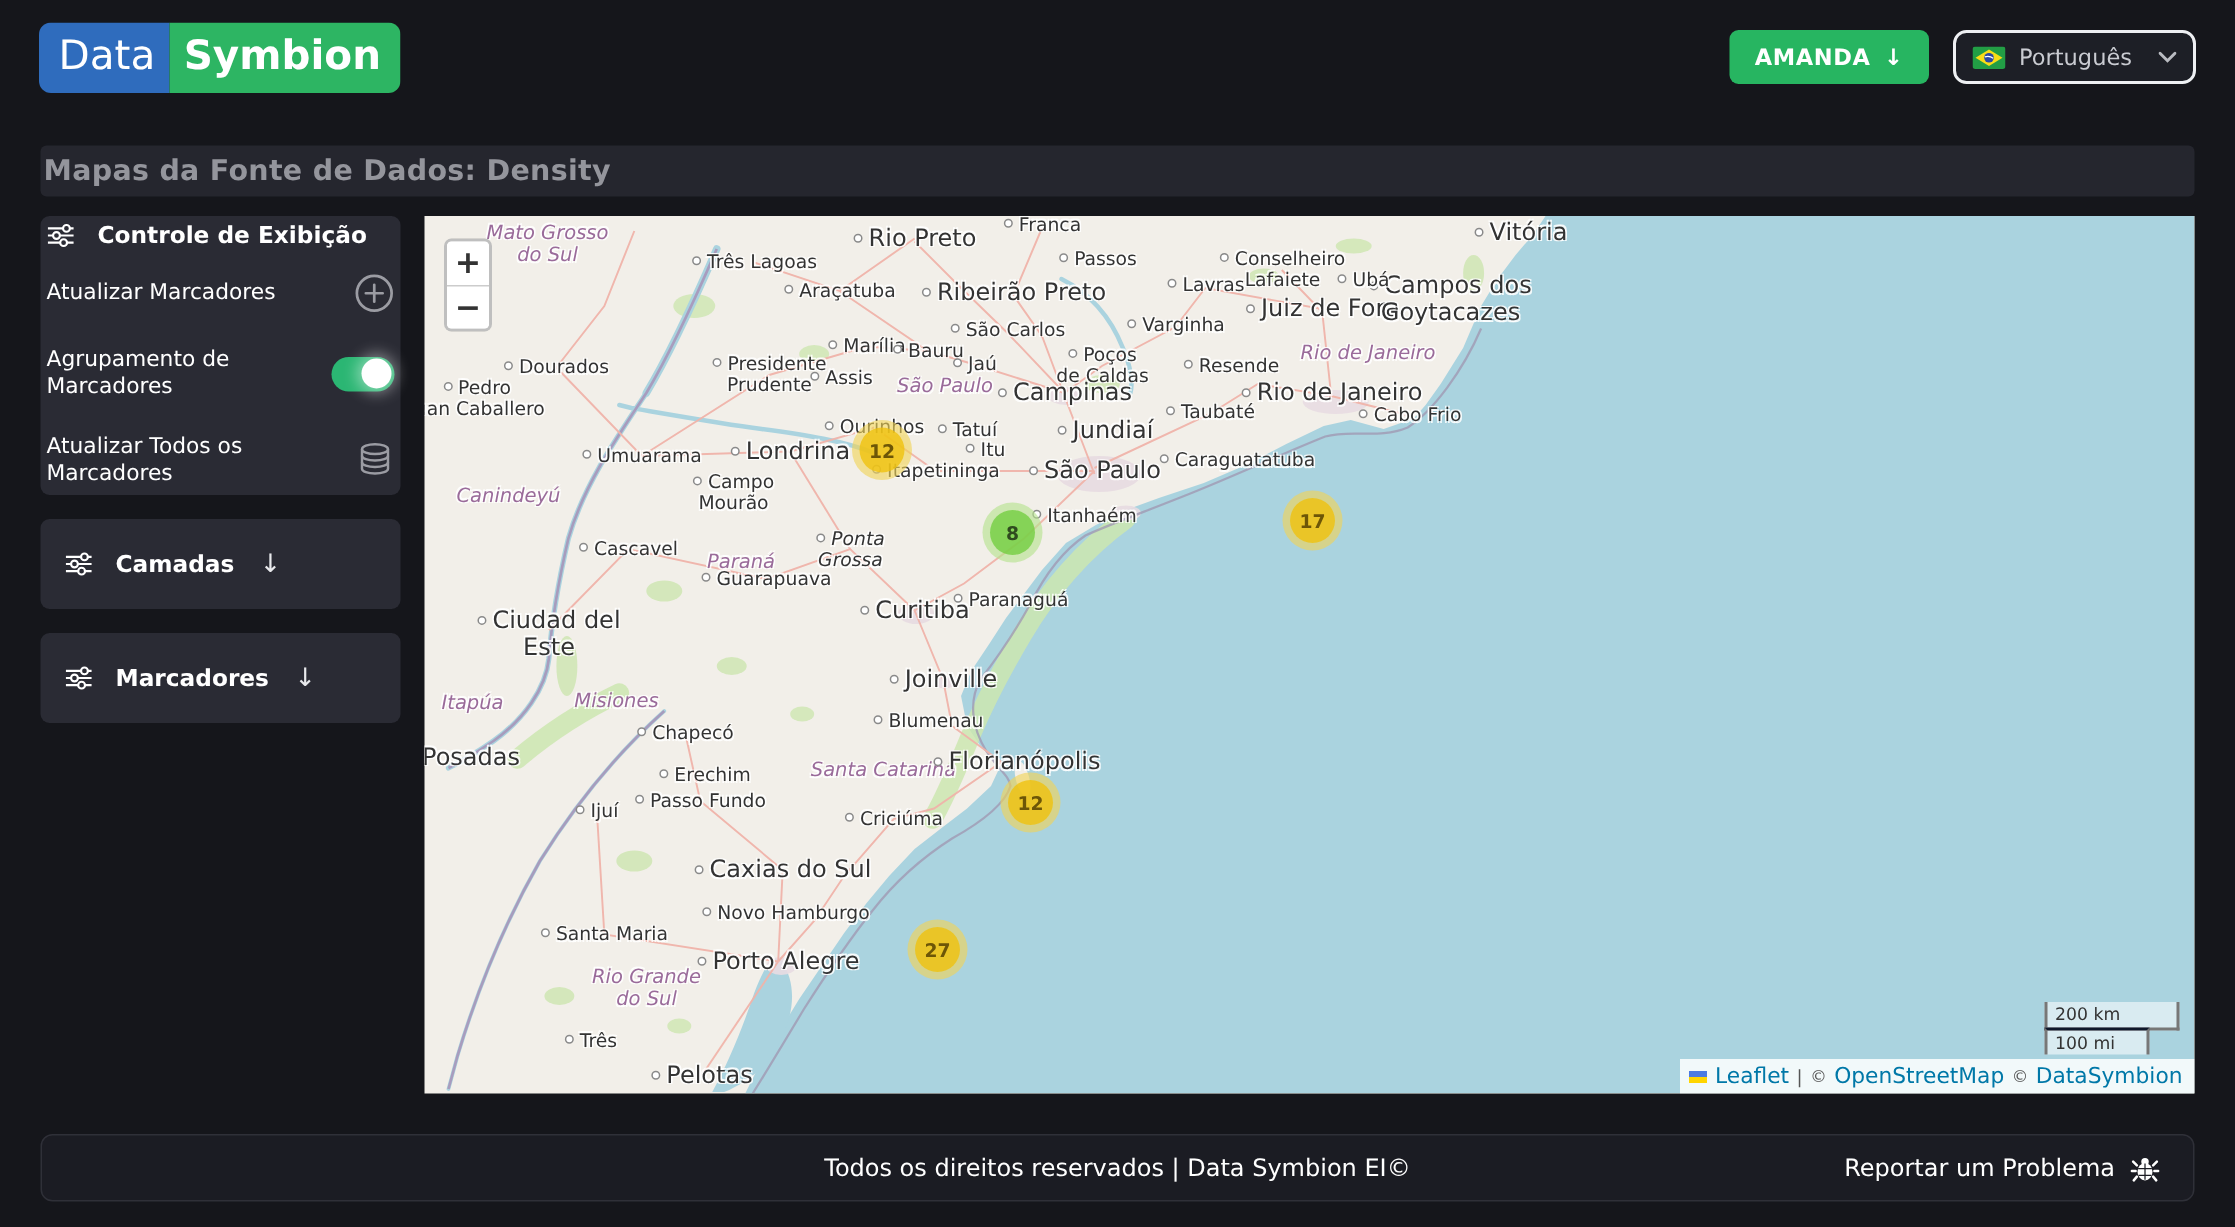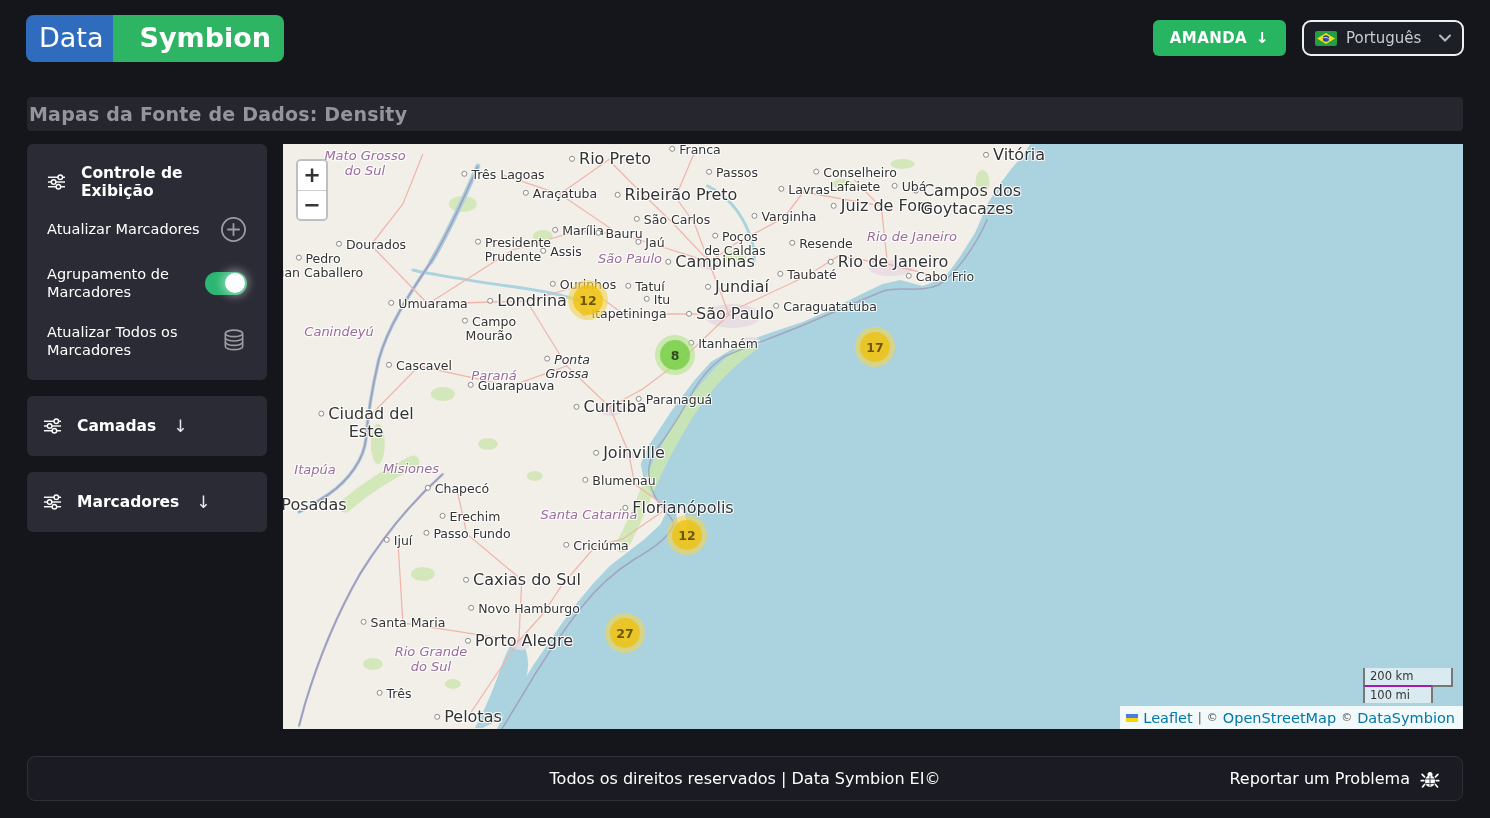--- a/index.html
+++ b/index.html
@@ -12,21 +12,21 @@
     position:relative;
   }
 
   
   .app-header {
     height:76px; padding:0 26px;
     display:flex; align-items:center; justify-content:space-between;
   }
   .logo { display:inline-flex; border-radius:8px; overflow:hidden; font-size:27px; cursor:pointer; }
   .logo-data { background:var(--brand-blue); color:#fff; padding:7px 10px 9px 13px; font-weight:400; }
-  .logo-symbion { background:var(--brand-green); color:#fff; padding:7px 13px 9px 26px; font-weight:700; }
+  .logo-symbion { background:var(--brand-green); color:#fff; padding:7px 13px 9px 9px; font-weight:700; }
   .header-right { display:flex; align-items:center; gap:16px;padding-left:40px; }
   .user-btn {
     background:var(--accent-green); color:#fff; border:none; border-radius:6px;
     font-family:inherit; font-size:15px; font-weight:700; letter-spacing:.4px;
     padding:9px 17px; display:flex; align-items:center; gap:9px; cursor:pointer;
   }
   .user-btn .arrow { font-weight:700; font-size:15px; }
   .lang-select {
     display:flex; align-items:center; gap:9px;
     background:#1d1f26; border:2px solid #eef0f3; border-radius:9px;
@@ -36,21 +36,21 @@
 
   
   .title-bar {
     margin:21px 27px 0; background:#25262e; border-radius:4px; padding:6px 2px;
   }
   .title-bar h1 { margin:0; font-size:19px; font-weight:700; color:#94959c; letter-spacing:.2px; }
 
   
   .content { display:flex; gap:16px; margin:13px 27px 0; }
   .sidebar { width:240px; flex:none; display:flex; flex-direction:column; gap:16px; }
-  .panel { background:#2a2b34; border-radius:6px; padding:20px; }
+  .panel { background:#2a2b34; border-radius:6px; padding:4px; }
   .panel-header { display:flex; align-items:center; gap:15px; color:#fff; font-weight:700; font-size:15.5px; }
   .panel-header .panel-arrow { font-weight:400; font-size:17px; color:#e8e9ec; margin-left:2px; }
   .panel.collapsible { padding:20px 16px; cursor:pointer; }
   .ctl-row { display:flex; justify-content:space-between; align-items:center; gap:10px; color:#fff; font-size:14.5px; line-height:1.25; }
   .ctl-row + .ctl-row { margin-top:22px; }
   .panel-header + .ctl-row { margin-top:16px; }
   .row-label { flex:1; }
 
   .toggle {
     width:42px; height:23px; border-radius:12px; background:var(--toggle-on);
@@ -109,21 +109,21 @@
     background:#fff;
   }
   .zoom-ctrl a + a { border-top:1px solid #ccc; }
 
   .scale { position:absolute; right:10px; bottom:26px; font-size:11.5px; color:#333; }
   .scale div {
     background:rgba(255,255,255,.55); border:2px solid #777; border-top:none;
     padding:1px 5px 1px 5px; line-height:1.25; white-space:nowrap;
   }
   .scale .km { width:90px; }
-  .scale .mi { width:70px; border-top:2px solid #a21caf; border-bottom:none; margin-top:-2px; }
+  .scale .mi { width:70px; border-top:2px solid #0f172a; border-bottom:none; margin-top:-2px; }
 
   .attribution {
     position:absolute; right:0; bottom:0; height:23px;
     background:rgba(255,255,255,.85); padding:0 8px 0 6px;
     display:flex; align-items:center; gap:5px;
     font-size:14.5px; color:#555;
   }
   .attribution a { color:var(--link-blue); text-decoration:none; cursor:pointer; }
   .attribution .att-sep { color:#555; font-size:12px; }
   .attribution .att-c { font-size:11px; color:#555; }

